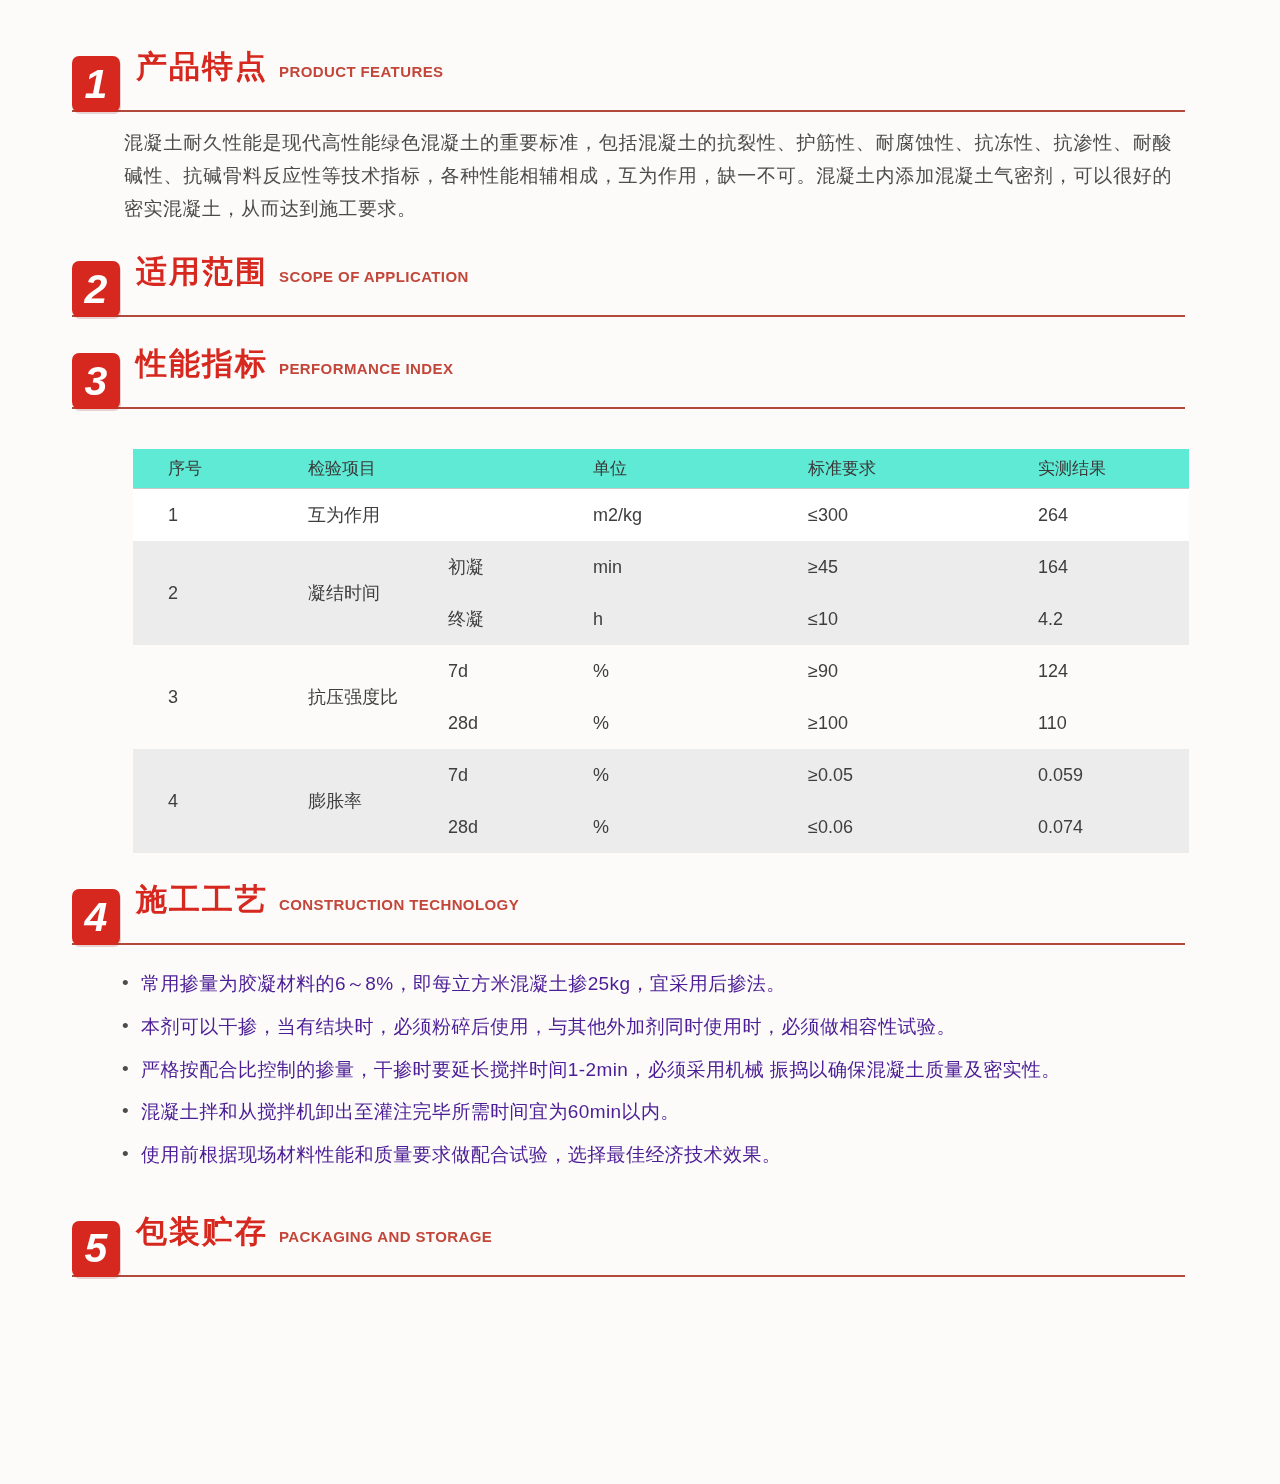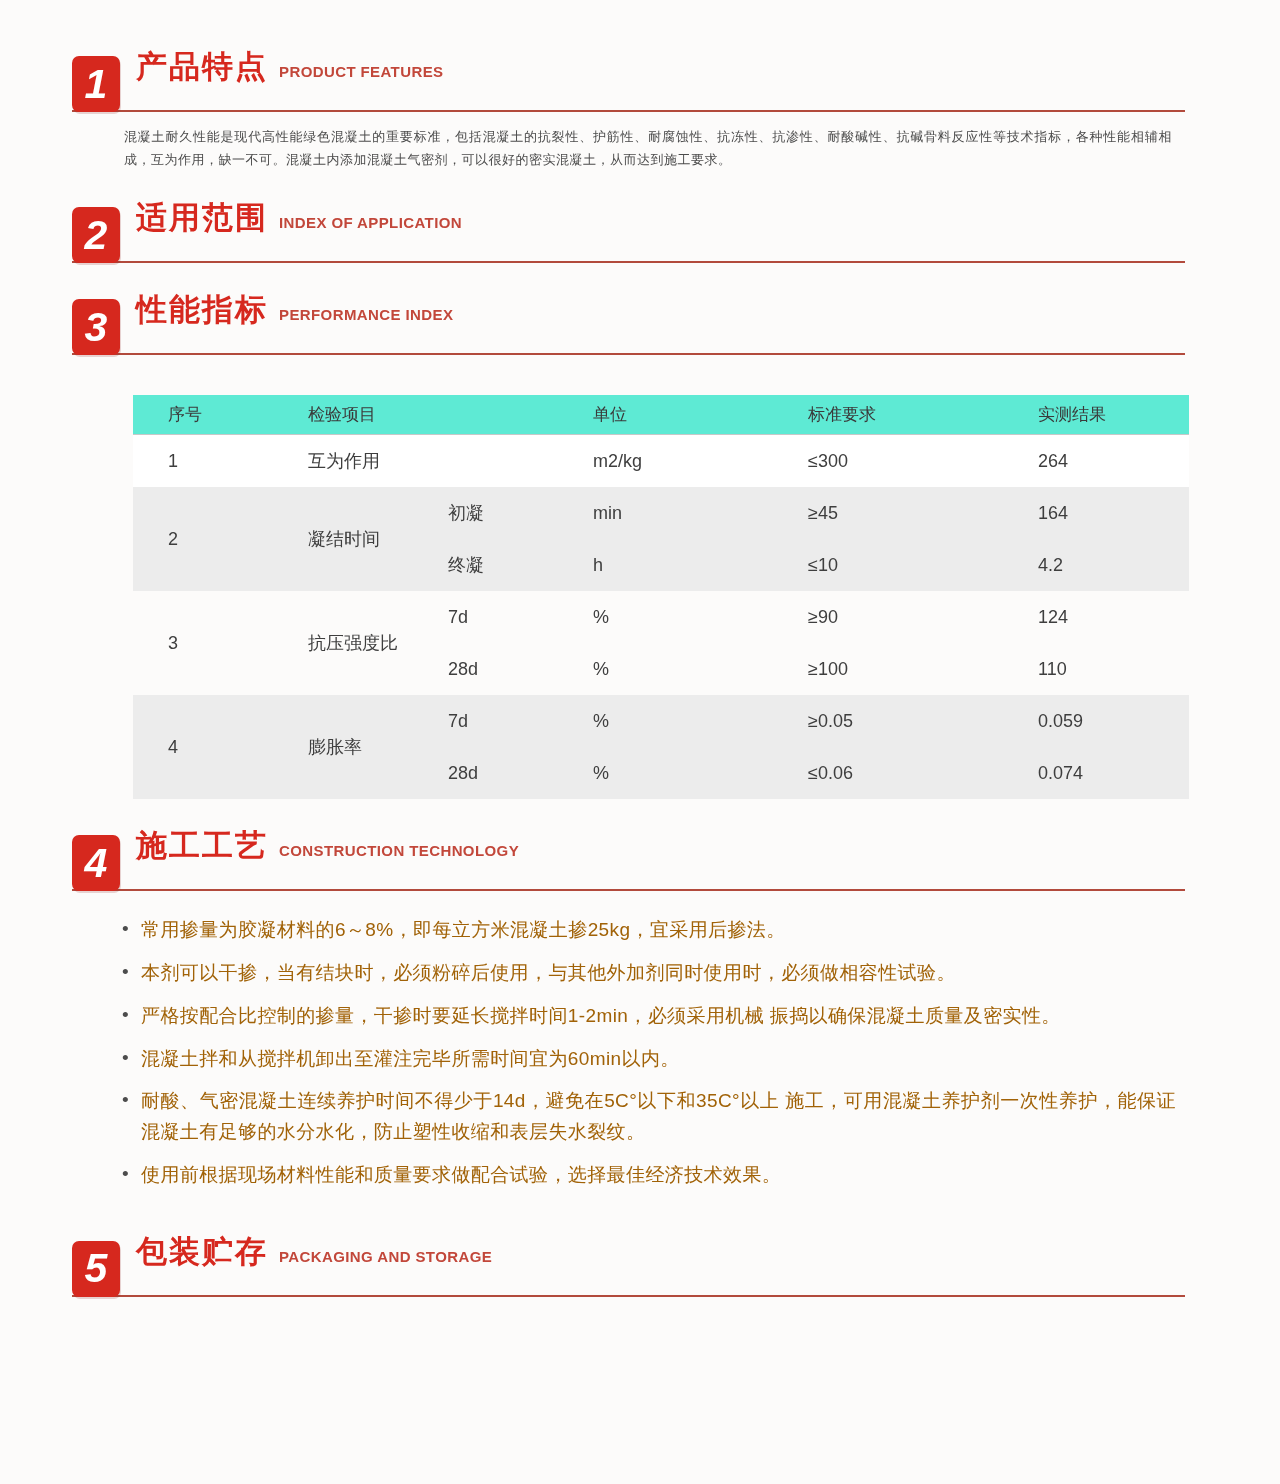--- a/index.html
+++ b/index.html
@@ -38,36 +38,36 @@
   }
   .title-en {
     font-size: 15px; font-weight: bold; color: #c2473a;
     margin-left: 11px; letter-spacing: 0.4px;
   }
 
   
   .para {
     margin: 14px 12px 0 52px;
     width: 1048px;
-    font-size: 13px;
+    font-size: 19px;
     line-height: 1.74;
     text-align: justify;
     color: #4c4c4c;
     letter-spacing: 0.5px;
   }
 
   
   .bullets { list-style: none; margin: 24px 0 0 48px; width: 1056px; }
   .bullets li {
     position: relative;
     padding-left: 21px;
     font-size: 19px;
     line-height: 1.62;
     margin-bottom: 12px;
-    color: #a16207;
+    color: #4c1d95;
     letter-spacing: 0.4px;
     text-align: justify;
   }
   .bullets li::before {
     content: "\2022";
     position: absolute; left: 2px; top: -1px;
     color: #4c4c4c; font-size: 19px;
   }
 
   
@@ -109,21 +109,21 @@
       </div>
     </div>
     <p class="para">混凝土耐久性能是现代高性能绿色混凝土的重要标准，包括混凝土的抗裂性、护筋性、耐腐蚀性、抗冻性、抗渗性、耐酸碱性、抗碱骨料反应性等技术指标，各种性能相辅相成，互为作用，缺一不可。混凝土内添加混凝土气密剂，可以很好的密实混凝土，从而达到施工要求。</p>
   </section>
 
   <section class="sec sec-scope">
     <div class="sec-header">
       <div class="badge">2</div>
       <div class="titles">
         <span class="title-zh">适用范围</span>
-        <span class="title-en">INDEX OF APPLICATION</span>
+        <span class="title-en">SCOPE OF APPLICATION</span>
       </div>
     </div>
   </section>
 
   <section class="sec sec-performance">
     <div class="sec-header">
       <div class="badge">3</div>
       <div class="titles">
         <span class="title-zh">性能指标</span>
         <span class="title-en">PERFORMANCE INDEX</span>
@@ -215,21 +215,20 @@
       <div class="titles">
         <span class="title-zh">施工工艺</span>
         <span class="title-en">CONSTRUCTION TECHNOLOGY</span>
       </div>
     </div>
     <ul class="bullets">
       <li>常用掺量为胶凝材料的6～8%，即每立方米混凝土掺25kg，宜采用后掺法。</li>
       <li>本剂可以干掺，当有结块时，必须粉碎后使用，与其他外加剂同时使用时，必须做相容性试验。</li>
       <li>严格按配合比控制的掺量，干掺时要延长搅拌时间1-2min，必须采用机械 振捣以确保混凝土质量及密实性。</li>
       <li>混凝土拌和从搅拌机卸出至灌注完毕所需时间宜为60min以内。</li>
-      <li>耐酸、气密混凝土连续养护时间不得少于14d，避免在5C°以下和35C°以上 施工，可用混凝土养护剂一次性养护，能保证混凝土有足够的水分水化，防止塑性收缩和表层失水裂纹。</li>
       <li>使用前根据现场材料性能和质量要求做配合试验，选择最佳经济技术效果。</li>
     </ul>
   </section>
 
   <section class="sec sec-packaging">
     <div class="sec-header">
       <div class="badge">5</div>
       <div class="titles">
         <span class="title-zh">包装贮存</span>
         <span class="title-en">PACKAGING AND STORAGE</span>

